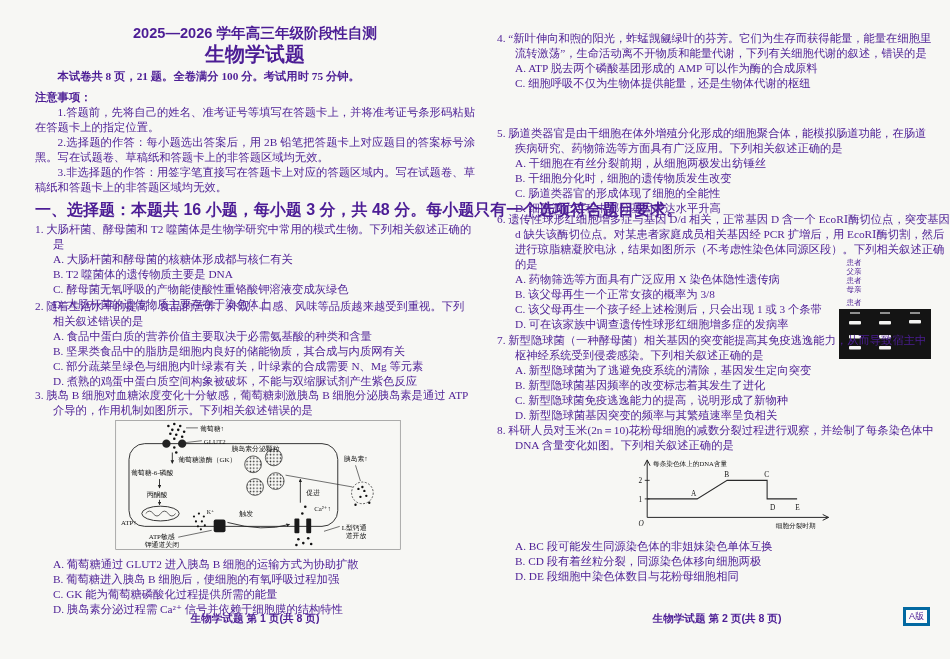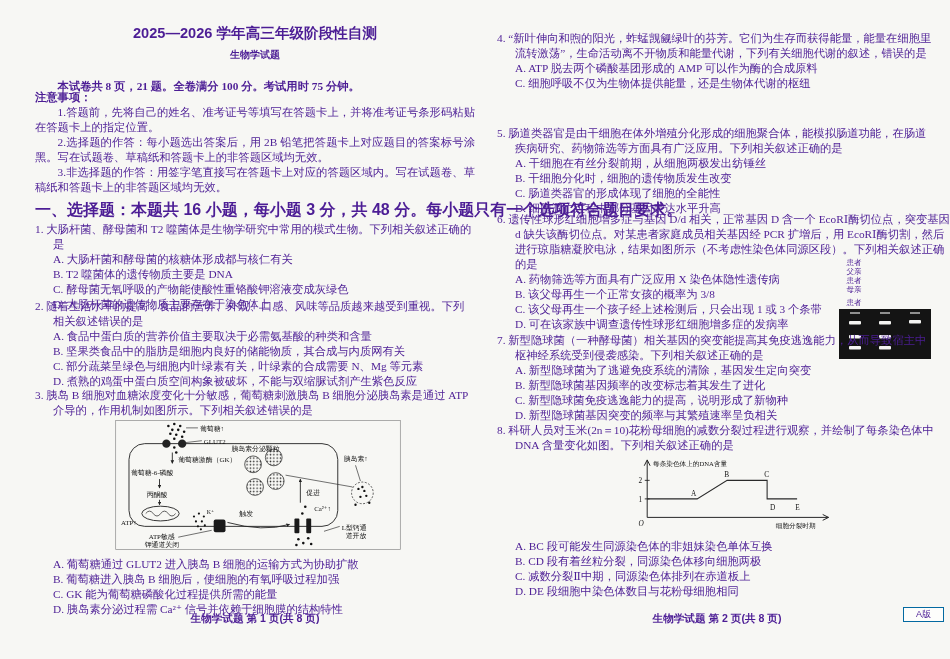--- a/index.html
+++ b/index.html
@@ -1,36 +1,36 @@
 <!DOCTYPE html>
 <html><head>
 <meta charset="utf-8">
 <style>
   html,body{margin:0;padding:0;background:#e9e9e7;}
   .sheet{position:relative;width:950px;height:659px;background:#f7f7f4;overflow:hidden;
          font-family:"Liberation Serif","DejaVu Serif",serif;color:#4c1d95;}
   .blk{position:absolute;width:440px;font-size:11.3px;line-height:15px;text-align:justify;}
   .lcol{left:35px;} .rcol{left:497px;}
   .t1{font-weight:bold;font-size:14.6px;text-align:center;font-family:"Liberation Sans",sans-serif;}
-  .t2{font-weight:bold;font-size:10px;text-align:center;font-family:"Liberation Sans",sans-serif;margin-top:6px;}
-  .info{font-weight:bold;font-size:11.3px;margin-top:17px;text-indent:2em;}
+  .t2{font-weight:bold;font-size:20px;text-align:center;font-family:"Liberation Sans",sans-serif;margin-top:6px;}
+  .info{font-weight:bold;font-size:11.3px;margin-top:7px;text-indent:2em;}
   .nhead{font-weight:bold;font-family:"Liberation Sans",sans-serif;}
   .notice p{margin:0;text-indent:2em;}
   .sechead{font-weight:bold;font-family:"Liberation Sans",sans-serif;white-space:nowrap;font-size:16px;}
   .stem{margin:0;padding-left:18px;text-indent:-18px;}
   .opt{margin:0 0 0 18px;}
   .qblock{position:absolute;width:440px;font-size:11.3px;line-height:15px;}
   .fig3wrap{margin:2px 0 3px 78px;}
   .fig8wrap{margin:2px 0 2px 128px;}
   .gelfig{position:absolute;right:2px;top:46px;width:96px;font-size:7.5px;line-height:9px;}
   .gel-labels{display:flex;justify-content:space-between;text-align:center;margin-bottom:2px;flex-direction:column;}
   .gel-labels .gl{width:30px;}
   .foot{position:absolute;top:612px;width:440px;text-align:center;font-weight:bold;
         font-size:10.6px;font-family:"Liberation Sans",sans-serif;}
-  .badge{position:absolute;left:903px;top:607px;border:1px solid #0369a1;padding:0 12px;
+  .badge{position:absolute;left:903px;top:607px;border:3px solid #0369a1;padding:0 3px;
          font-size:9px;line-height:13px;font-family:"Liberation Sans",sans-serif;background:#fdfdfb;}
   svg text{font-family:"Liberation Serif","DejaVu Serif",serif;fill:#141414;}
 </style>
 </head>
 <body>
 
 <div class="sheet">
 
   <div class="blk lcol" style="top:26px;">
     <div class="t1">2025—2026 学年高三年级阶段性自测</div>
@@ -271,20 +271,19 @@
         <text x="140" y="23" font-size="7.5">C</text>
         <text x="146" y="56" font-size="7.5">D</text>
         <text x="172" y="56" font-size="7.5">E</text>
         <text x="11" y="73" font-size="7.5" font-style="italic">O</text>
         <text x="152" y="75" font-size="6.8">细胞分裂时期</text>
       </svg>
     </div>
 
     <p class="opt">A. BC 段可能发生同源染色体的非姐妹染色单体互换</p>
     <p class="opt">B. CD 段有着丝粒分裂，同源染色体移向细胞两极</p>
-    <p class="opt">C. 减数分裂Ⅱ中期，同源染色体排列在赤道板上</p>
     <p class="opt">D. DE 段细胞中染色体数目与花粉母细胞相同</p>
   </div>
 
   <div class="foot rcol">生物学试题 第 2 页(共 8 页)</div>
   <div class="badge">A版</div>
 
 </div>
 
 </body></html>

